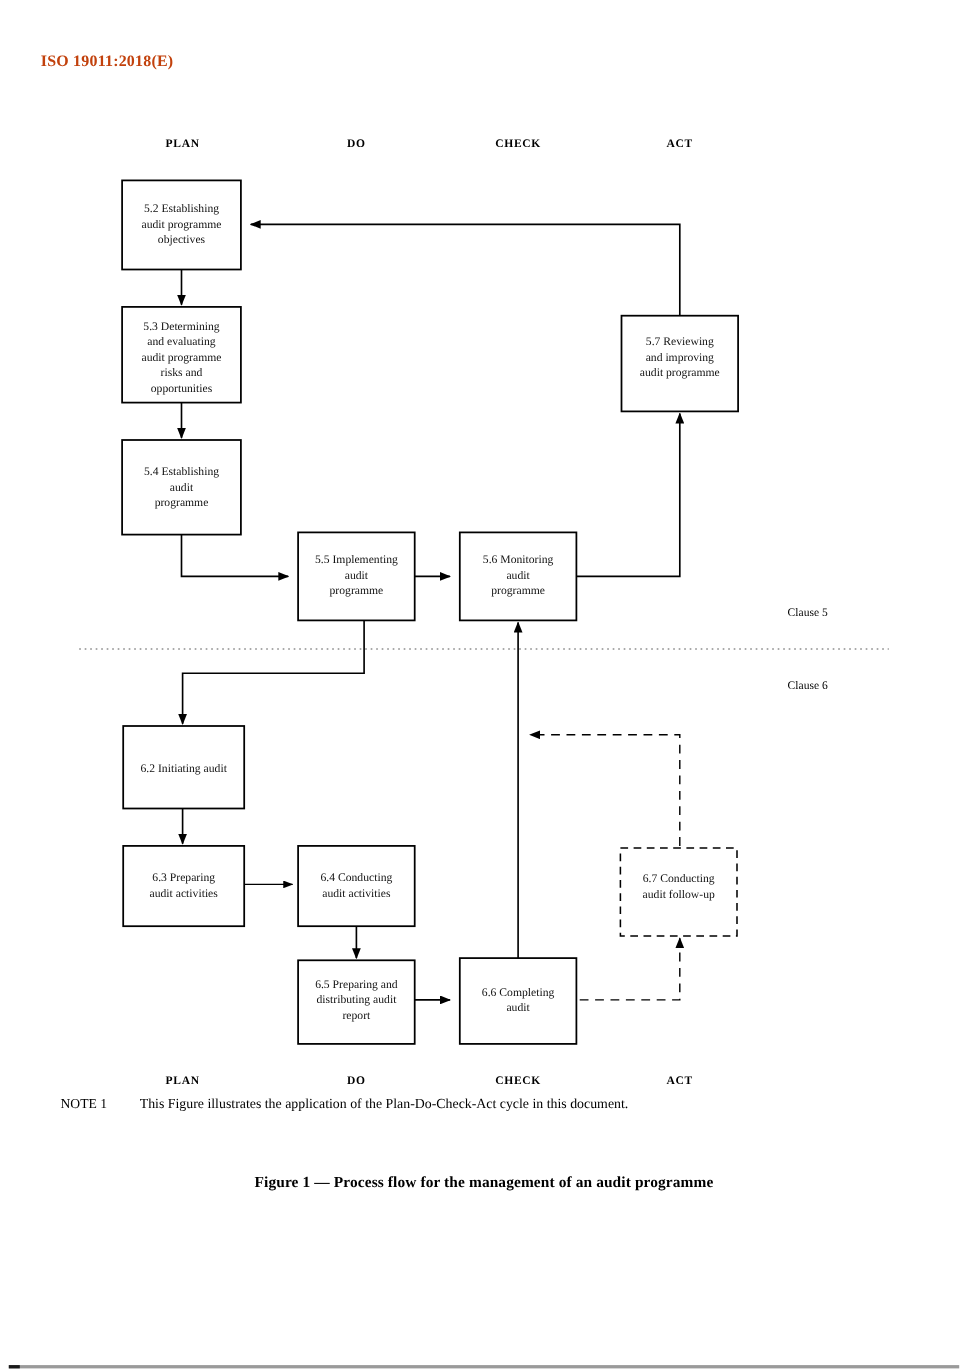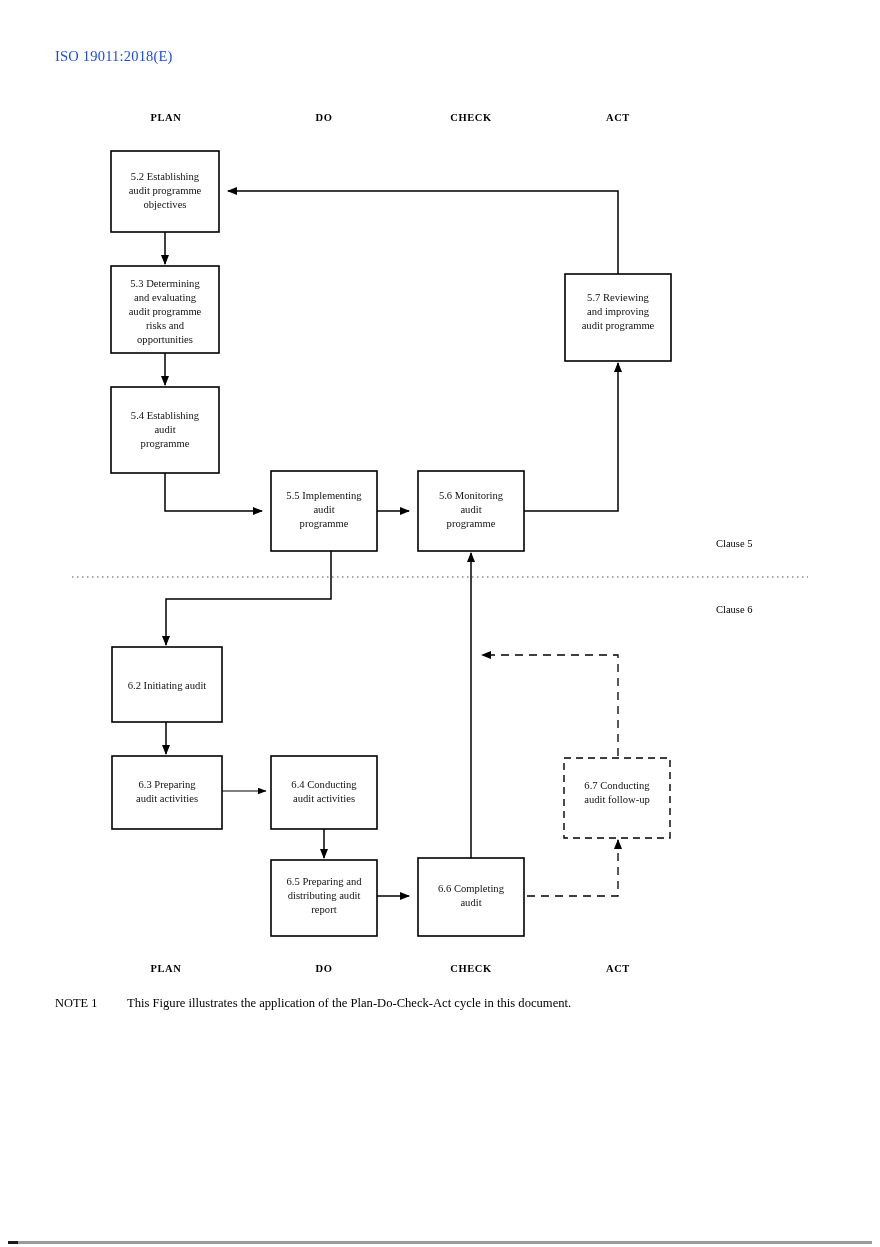--- a/index.html
+++ b/index.html
@@ -18,32 +18,32 @@
   }
   .page {
     position: absolute;
     inset: 0;
     width: 880px;
     height: 1247px;
     background: #ffffff;
   }
   .doc-header {
     position: absolute;
-    left: 55px;
+    left: 37px;
     top: 48px;
     font-family: "Liberation Serif", serif;
-    font-weight: normal;
+    font-weight: bold;
     font-size: 14.5px;
     letter-spacing: 0.2px;
-    color: #1d4ed8;
+    color: #c2410c;
   }
   .figure-area {
     position: absolute;
     left: 0;
-    top: 88px;
+    top: 101px;
     width: 784px;
     height: 900px;
   }
   svg.flow {
     display: block;
     width: 880px;
     height: 900px;
   }
   .phase-label {
     font-family: "Liberation Serif", serif;
@@ -281,16 +281,17 @@
     </svg>
   </div>
 
   <div class="notes">
     <div class="note-row">
       <div class="note-tag">NOTE 1</div>
       <div class="note-text">This Figure illustrates the application of the Plan-Do-Check-Act cycle in this document.</div>
     </div>
   </div>
 
+  <div class="figure-caption">Figure 1 — Process flow for the management of an audit programme</div>
 
   <div class="footer-rule"></div>
 
 </div>
 
 </body></html>

